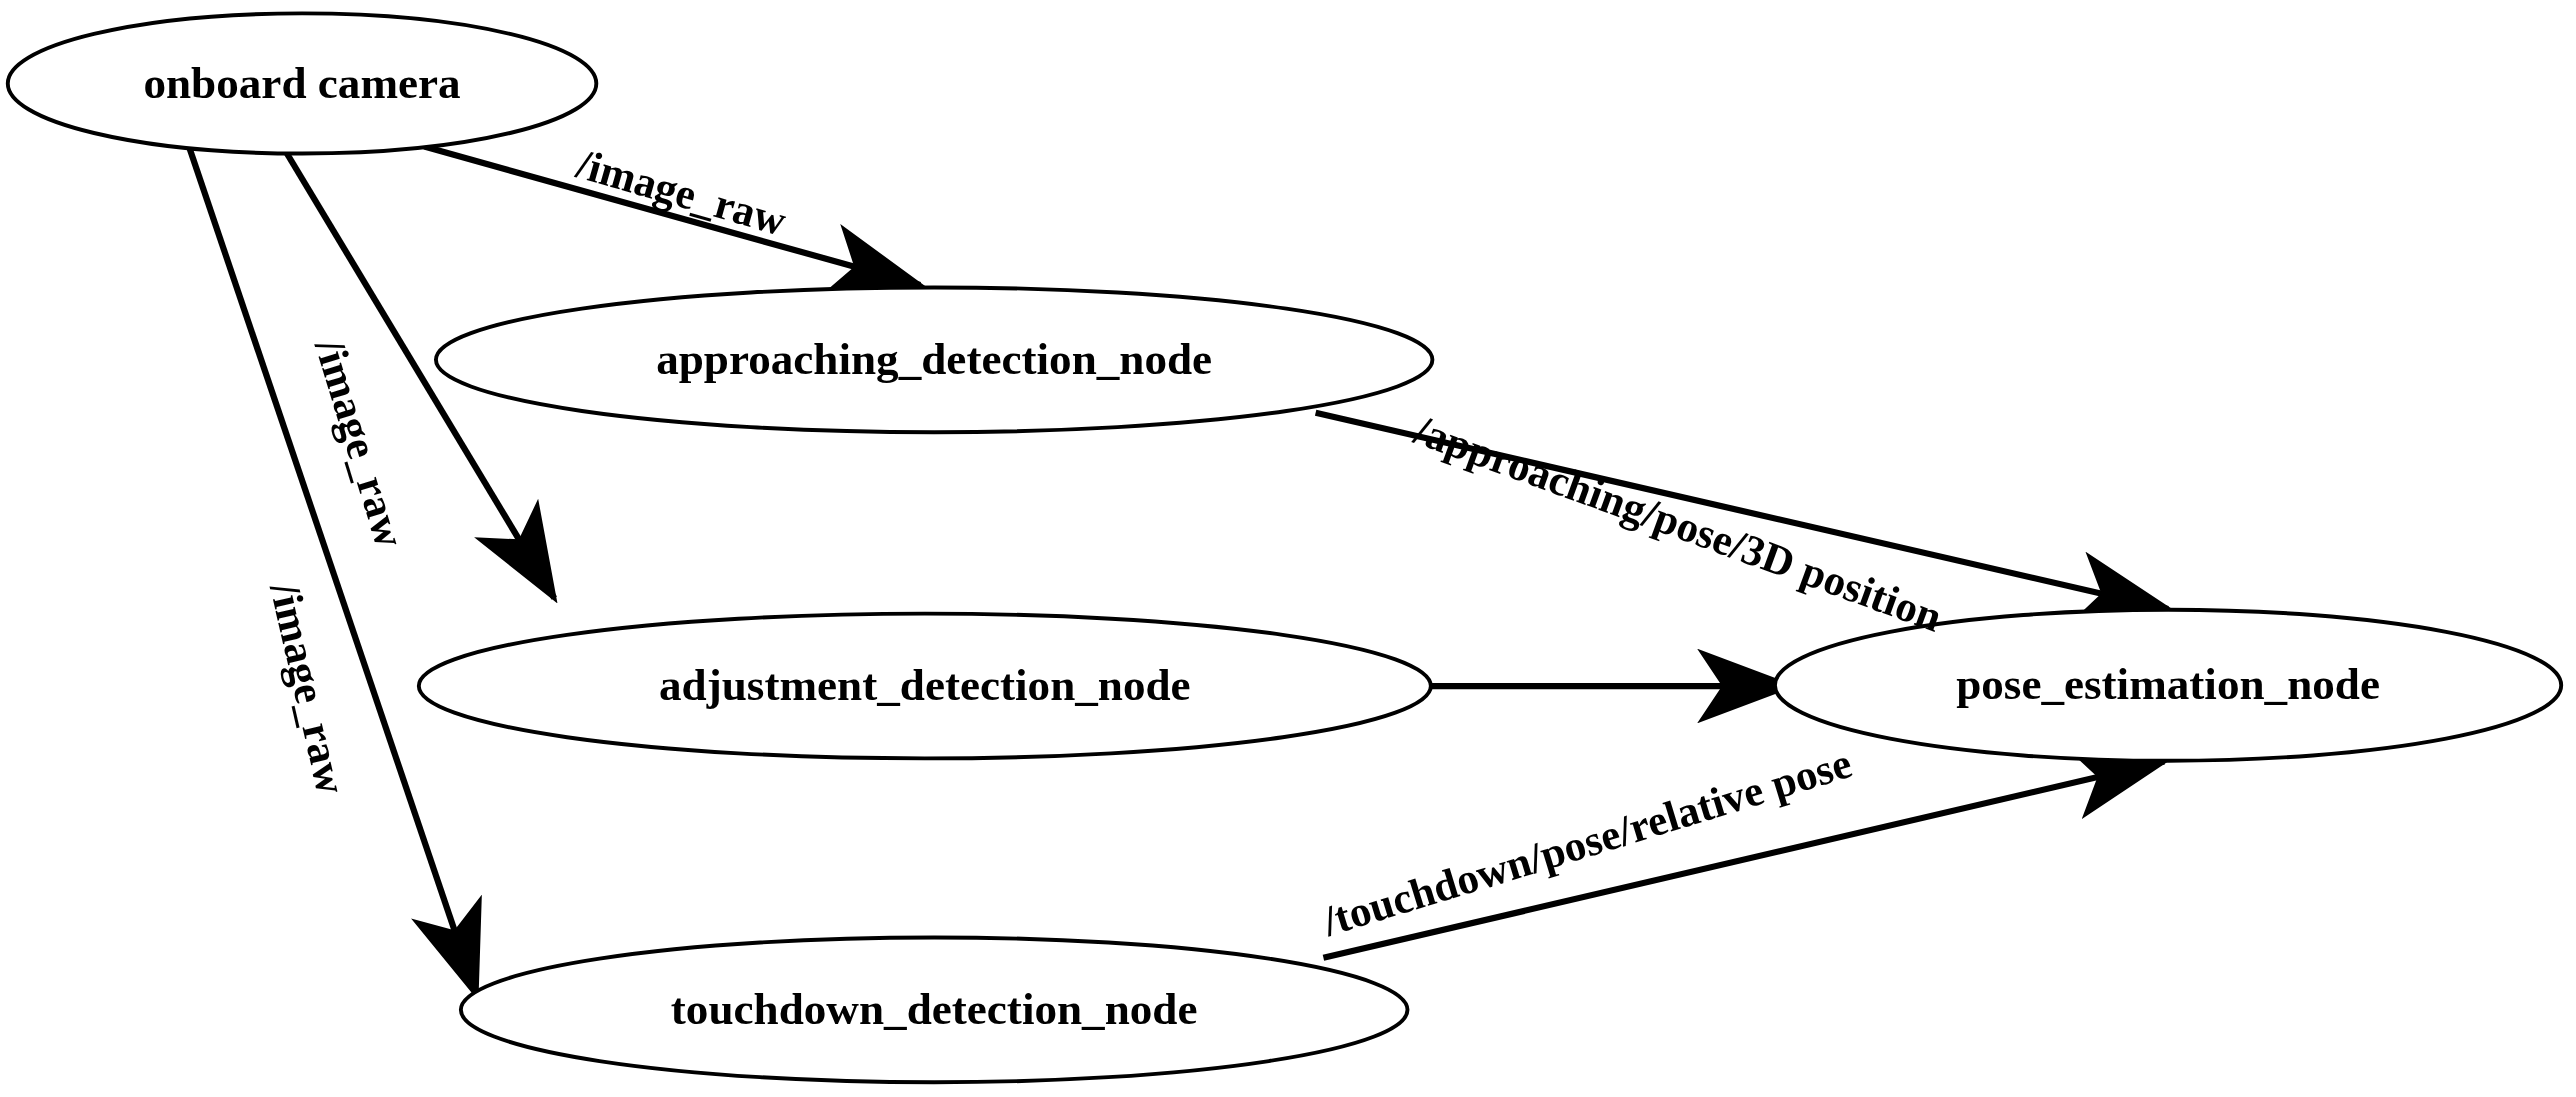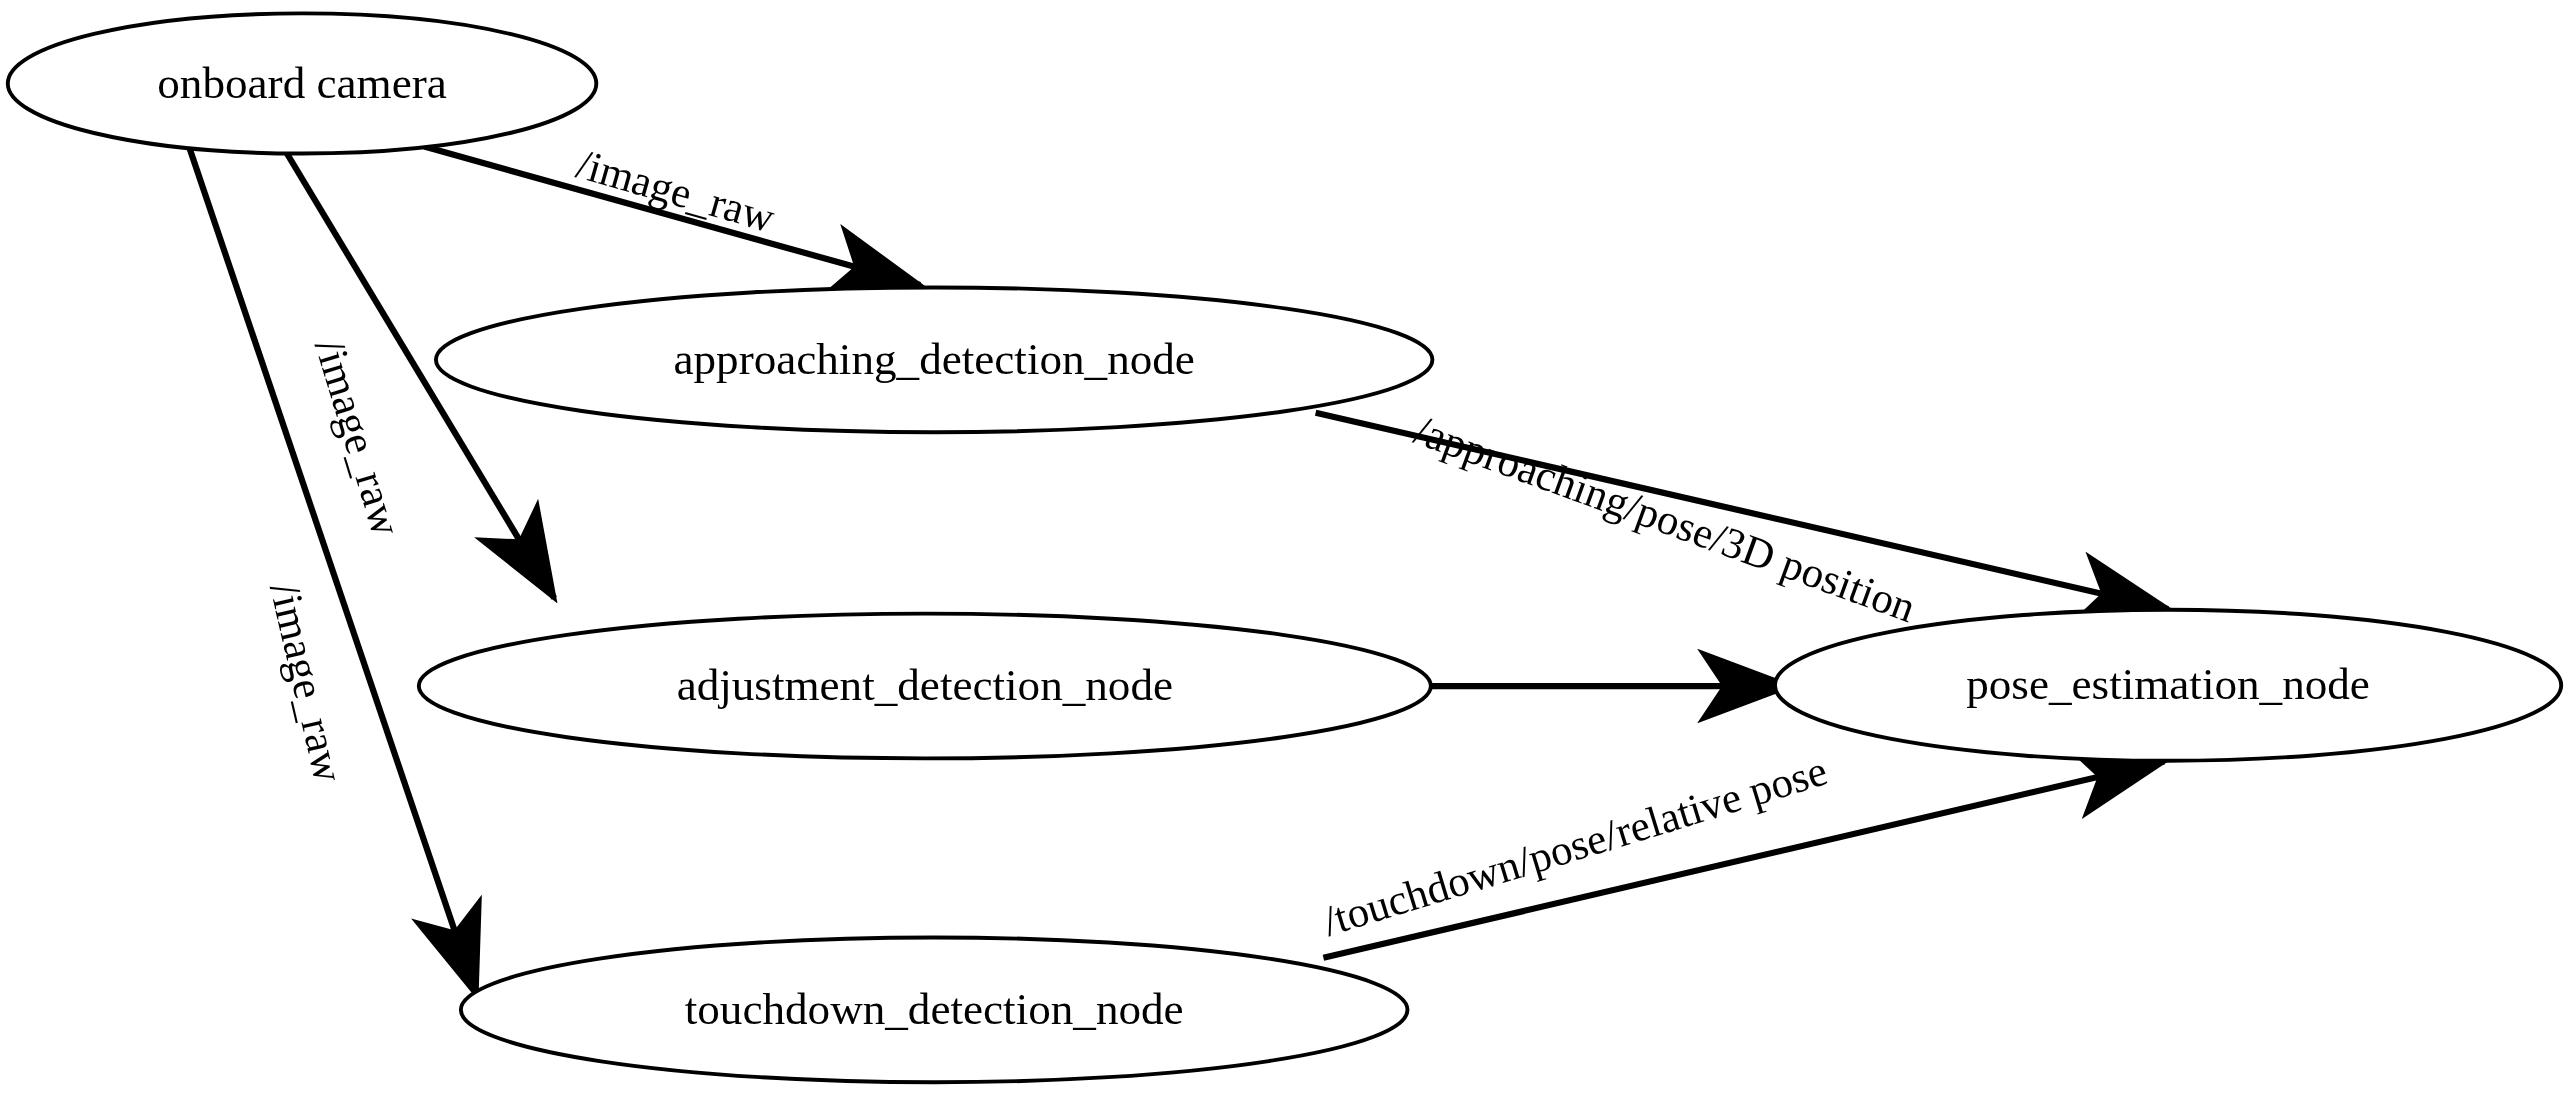--- a/index.html
+++ b/index.html
@@ -12,20 +12,21 @@
     width: 2576px;
     height: 1098px;
     font-family: "Liberation Serif", "DejaVu Serif", serif;
     overflow: hidden;
   }
   #diagram-root {
     position: relative;
     width: 2576px;
     height: 1098px;
     background: #ffffff;
+    font-weight: bold;
   }
   svg#graph {
     position: absolute;
     left: 0;
     top: 0;
     width: 2576px;
     height: 1098px;
     display: block;
   }
   .node-ellipse {

